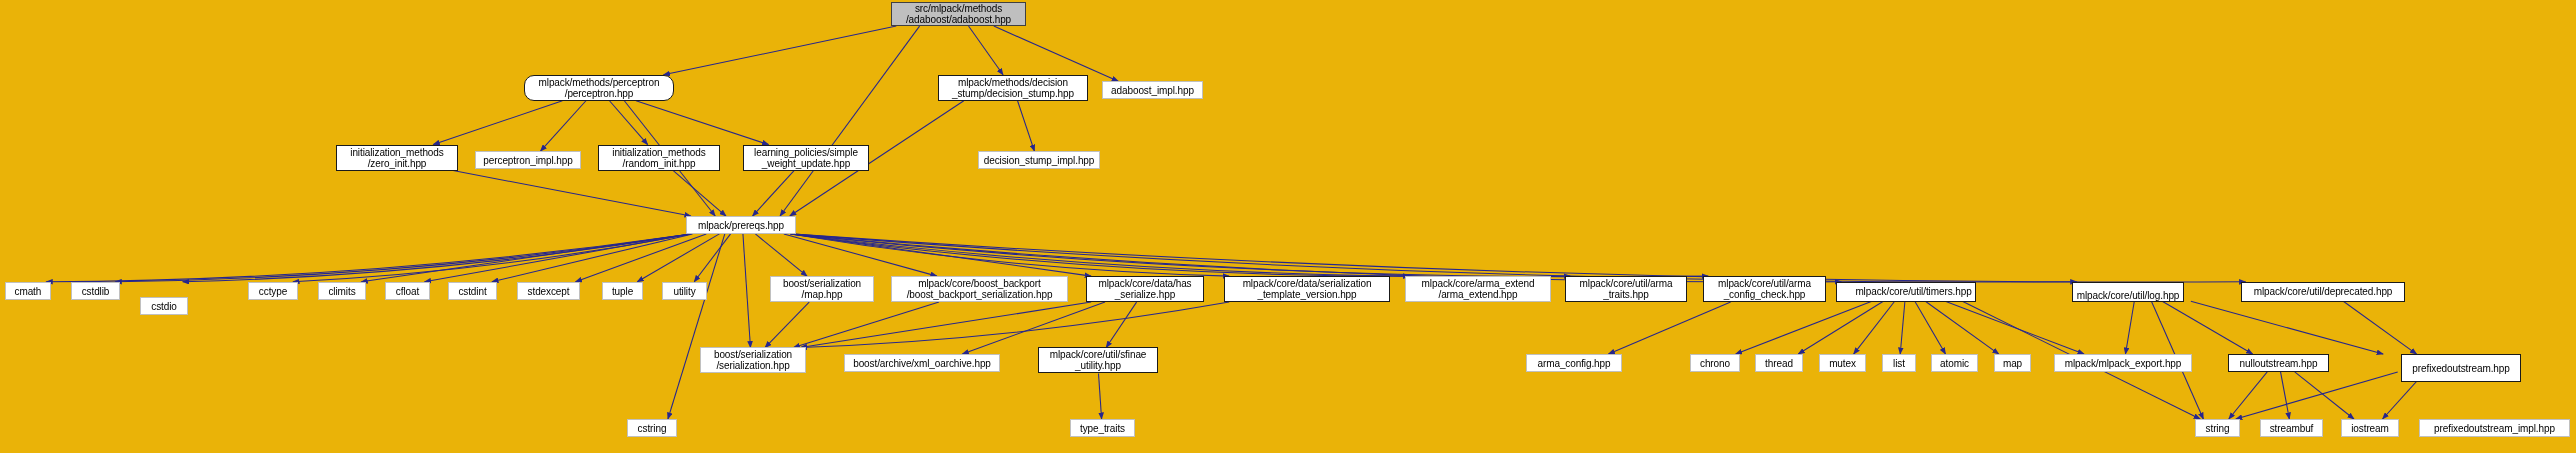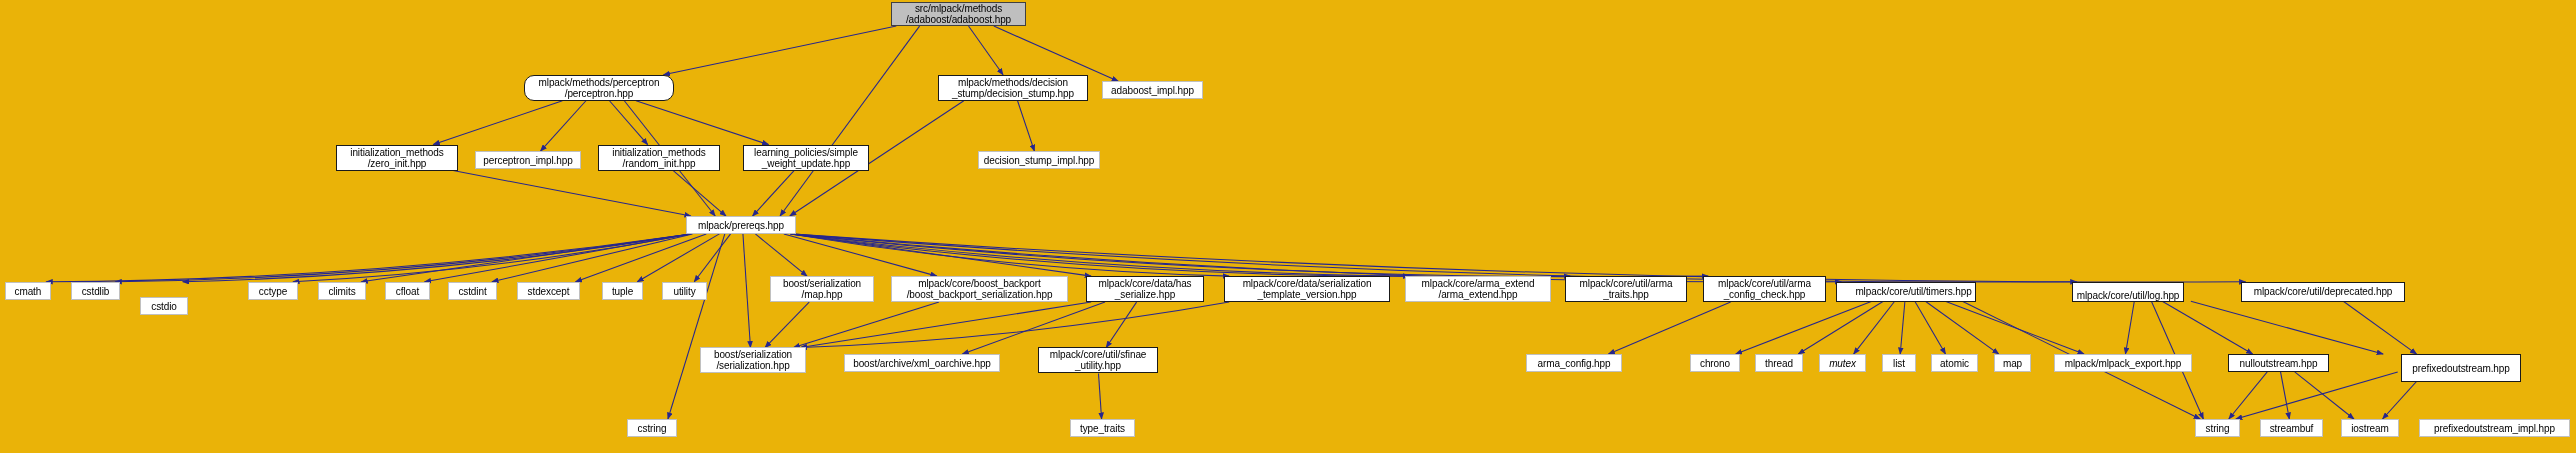--- a/index.html
+++ b/index.html
@@ -173,21 +173,21 @@
       <div class="node solid" style="left: 2072px; top: 282px; width: 112px; height: 19.5px; align-items: flex-end;"><span>mlpack/core/util/log.hpp</span></div>
       <div class="node solid" style="left: 2241px; top: 282px; width: 164px; height: 19.5px;"><span>mlpack/core/util/deprecated.hpp</span></div>
       <div class="node light" style="left: 700px; top: 347px; width: 106px; height: 26px;"><span>boost/serialization
 /serialization.hpp</span></div>
       <div class="node light" style="left: 844px; top: 354px; width: 156px; height: 18px;"><span>boost/archive/xml_oarchive.hpp</span></div>
       <div class="node solid" style="left: 1038px; top: 347px; width: 120px; height: 26px;"><span>mlpack/core/util/sfinae
 _utility.hpp</span></div>
       <div class="node light" style="left: 1526px; top: 354px; width: 96px; height: 18px;"><span>arma_config.hpp</span></div>
       <div class="node light" style="left: 1690px; top: 354px; width: 50px; height: 18px;"><span>chrono</span></div>
       <div class="node light" style="left: 1755px; top: 354px; width: 48px; height: 18px;"><span>thread</span></div>
-      <div class="node light" style="left: 1819px; top: 354px; width: 47px; height: 18px; font-style: italic;"><span>mutex</span></div>
+      <div class="node light" style="left: 1819px; top: 354px; width: 47px; height: 18px;"><span>mutex</span></div>
       <div class="node light" style="left: 1882px; top: 354px; width: 34px; height: 18px;"><span>list</span></div>
       <div class="node light" style="left: 1931px; top: 354px; width: 47px; height: 18px;"><span>atomic</span></div>
       <div class="node light" style="left: 1994px; top: 354px; width: 37px; height: 18px;"><span>map</span></div>
       <div class="node light" style="left: 2054px; top: 354px; width: 138px; height: 18px;"><span>mlpack/mlpack_export.hpp</span></div>
       <div class="node solid" style="left: 2228px; top: 354px; width: 101px; height: 18px;"><span>nulloutstream.hpp</span></div>
       <div class="node solid" style="left: 2377px; top: 354px; width: 120px; height: 28px; margin-left: 24px;"><span>prefixedoutstream.hpp</span></div>
       <div class="node light" style="left: 627px; top: 419px; width: 50px; height: 18px;"><span>cstring</span></div>
       <div class="node light" style="left: 1070px; top: 419px; width: 65px; height: 18px;"><span>type_traits</span></div>
       <div class="node light" style="left: 2195px; top: 419px; width: 45px; height: 18px;"><span>string</span></div>
       <div class="node light" style="left: 2260px; top: 419px; width: 63px; height: 18px;"><span>streambuf</span></div>

